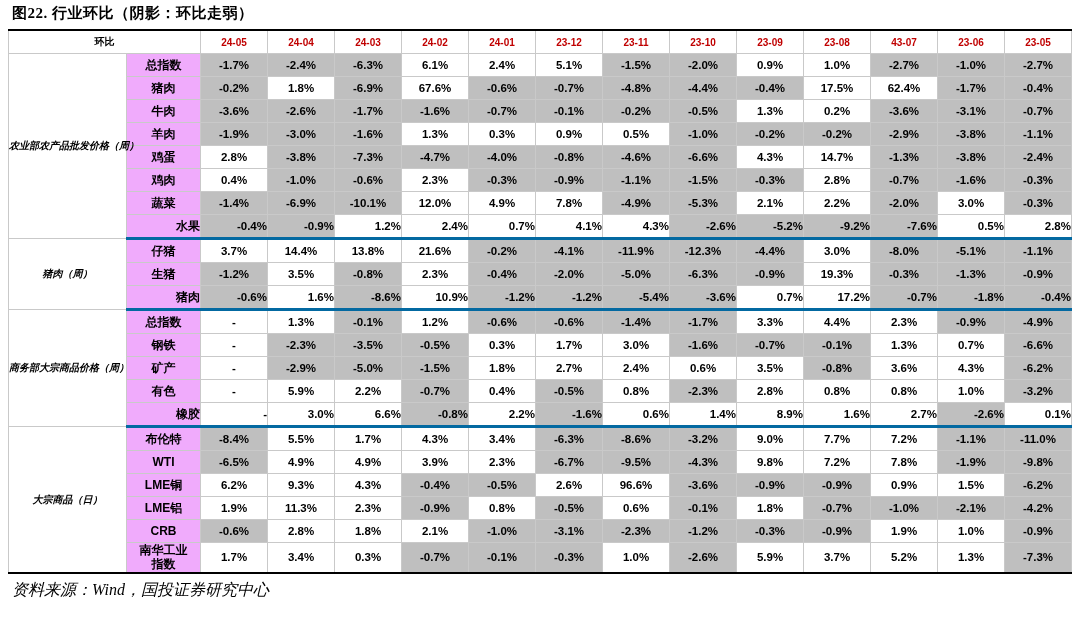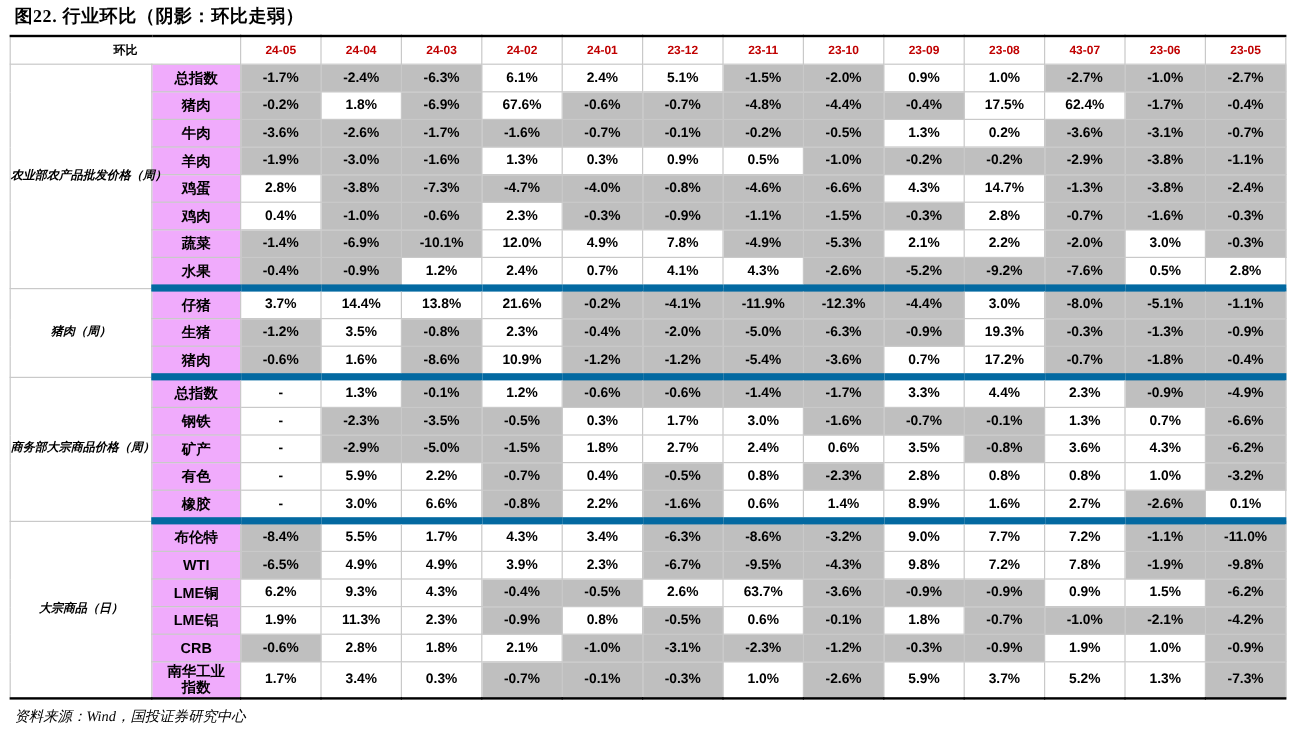--- a/index.html
+++ b/index.html
@@ -66,26 +66,26 @@
   }
   td.val{font-size:11.5px;}
   td.sh{background:#bfbfbf;}
   td.wh{background:#ffffff;}
 
   
   td.hl{border-left:2px solid #c00000;border-right:2px solid #c00000;}
   th.hl{border-left:2px solid #c00000;border-right:2px solid #c00000;}
 
   
-  tr.grp-end td{border-bottom:6px solid #0369a1;}
+  tr.grp-end td{border-bottom:3px solid #0369a1;text-align:right;}
 
   .source{
     font-family:"Liberation Serif","DejaVu Serif",serif;
     font-style:italic;
-    font-size:12px;
+    font-size:16px;
     padding:6px 4px 0 4px;
   }
   .two-line{line-height:1.15;}
 </style>
 </head>
 <body>
 
 <div class="page">
 
   <div class="title">图22. 行业环比（阴影：环比走弱）</div>
@@ -407,21 +407,21 @@
           <td class="val sh">-9.8%</td>
         </tr>
         <tr>
           <td class="item">LME铜</td>
           <td class="val wh hl">6.2%</td>
           <td class="val wh">9.3%</td>
           <td class="val wh">4.3%</td>
           <td class="val sh">-0.4%</td>
           <td class="val sh">-0.5%</td>
           <td class="val wh">2.6%</td>
-          <td class="val wh">63.7%</td>
+          <td class="val wh">96.6%</td>
           <td class="val sh">-3.6%</td>
           <td class="val sh">-0.9%</td>
           <td class="val sh">-0.9%</td>
           <td class="val wh">0.9%</td>
           <td class="val wh">1.5%</td>
           <td class="val sh">-6.2%</td>
         </tr>
         <tr>
           <td class="item">LME铝</td>
           <td class="val wh hl">1.9%</td>

